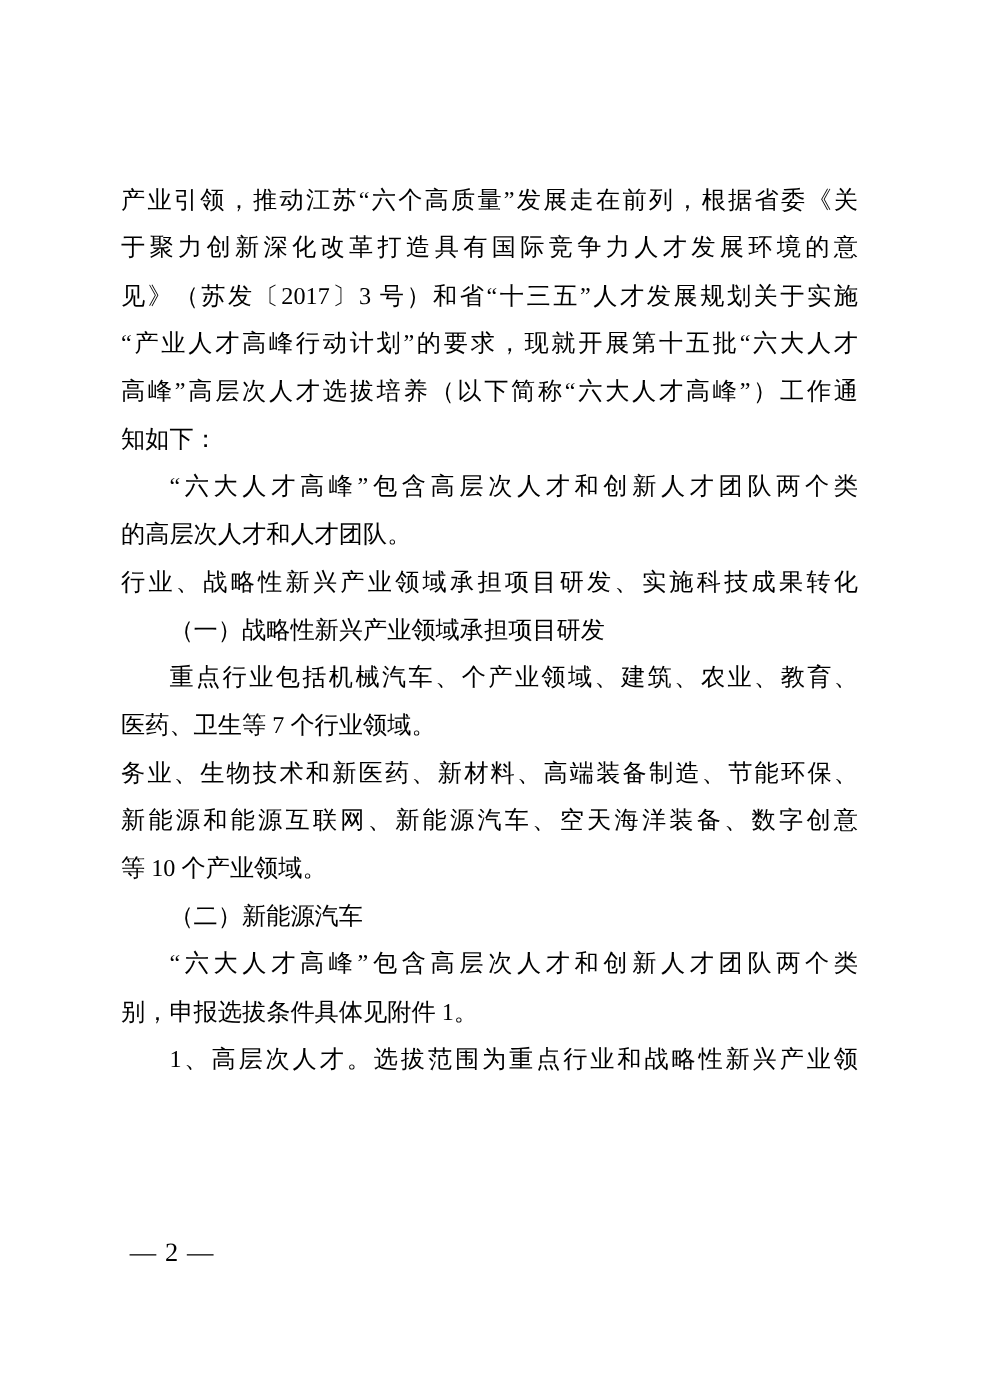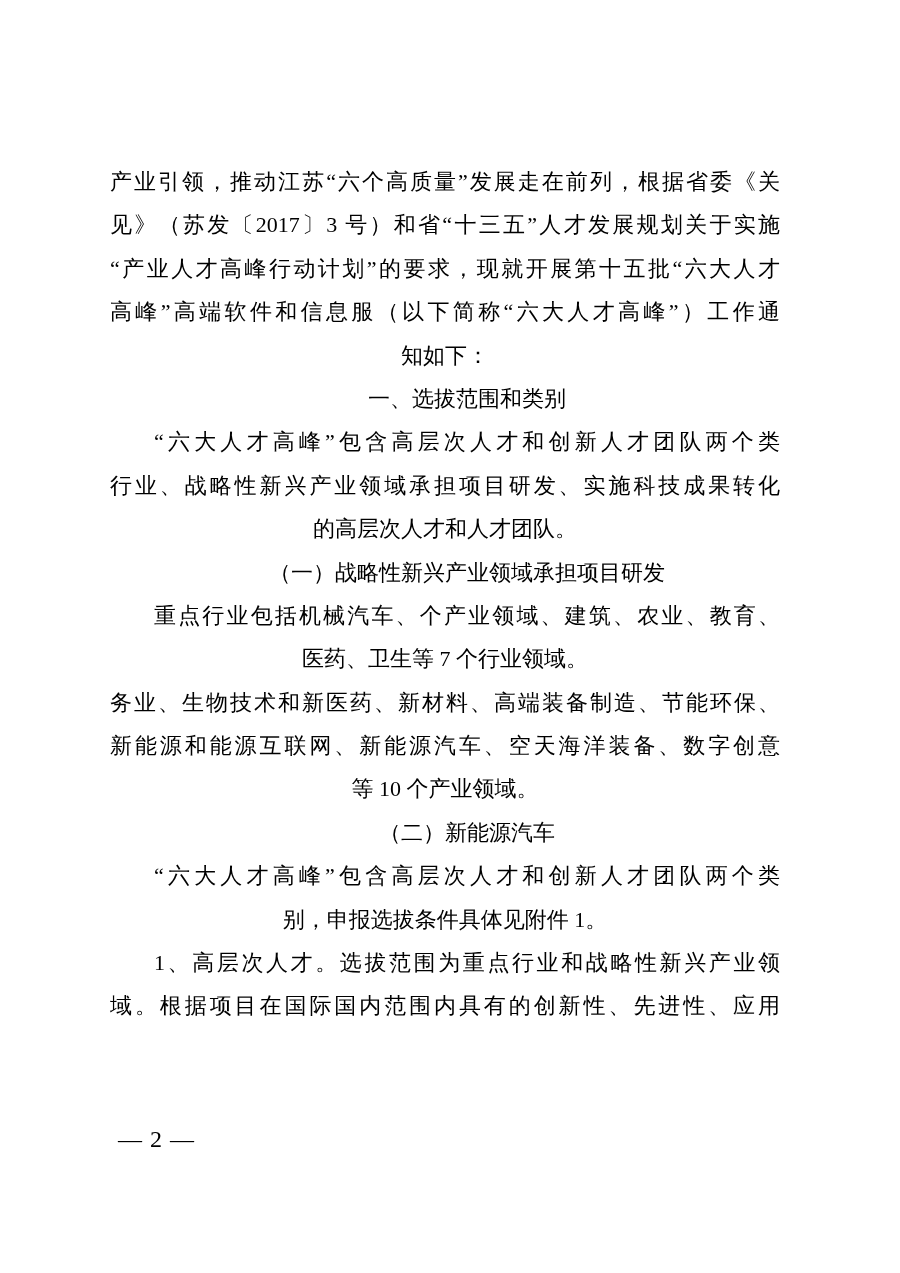--- a/index.html
+++ b/index.html
@@ -19,21 +19,21 @@
   .textblock {
     position: absolute;
     left: 110px;
     top: 160px;
     width: 670px;
     font-size: 22px;
   }
   .line {
     height: 43.4px;
     line-height: 43.4px;
-    text-align: center;
+    text-align: left;
     white-space: normal;
     overflow: visible;
   }
   .line.j {
     text-align: justify;
     text-align-last: justify;
   }
   .line.i {
     text-indent: 2em;
   }
@@ -46,34 +46,33 @@
     color: #000000;
     letter-spacing: 1px;
   }
 </style>
 </head>
 <body>
 
 <div class="page">
   <div class="textblock" id="textblock">
       <div class="line j">产业引领，推动江苏“六个高质量”发展走在前列，根据省委《关</div>
+      <div class="line j">于聚力创新深化改革打造具有国际竞争力人才发展环境的意</div>
       <div class="line j">见》（苏发〔2017〕3 号）和省“十三五”人才发展规划关于实施</div>
       <div class="line j">“产业人才高峰行动计划”的要求，现就开展第十五批“六大人才</div>
-      <div class="line j">高峰”高端软件和信息服（以下简称“六大人才高峰”）工作通</div>
+      <div class="line j">高峰”高层次人才选拔培养（以下简称“六大人才高峰”）工作通</div>
       <div class="line">知如下：</div>
-      <div class="line i">一、选拔范围和类别</div>
       <div class="line j i">“六大人才高峰”包含高层次人才和创新人才团队两个类</div>
+      <div class="line">的高层次人才和人才团队。</div>
       <div class="line j">行业、战略性新兴产业领域承担项目研发、实施科技成果转化</div>
-      <div class="line">的高层次人才和人才团队。</div>
       <div class="line i">（一）战略性新兴产业领域承担项目研发</div>
       <div class="line j i">重点行业包括机械汽车、个产业领域、建筑、农业、教育、</div>
       <div class="line">医药、卫生等 7 个行业领域。</div>
       <div class="line j">务业、生物技术和新医药、新材料、高端装备制造、节能环保、</div>
       <div class="line j">新能源和能源互联网、新能源汽车、空天海洋装备、数字创意</div>
       <div class="line">等 10 个产业领域。</div>
       <div class="line i">（二）新能源汽车</div>
       <div class="line j i">“六大人才高峰”包含高层次人才和创新人才团队两个类</div>
       <div class="line">别，申报选拔条件具体见附件 1。</div>
       <div class="line j i">1、高层次人才。选拔范围为重点行业和战略性新兴产业领</div>
-      <div class="line j">域。根据项目在国际国内范围内具有的创新性、先进性、应用</div>
     </div>
   <div class="footer">— 2 —</div>
 </div>
 
 </body></html>

